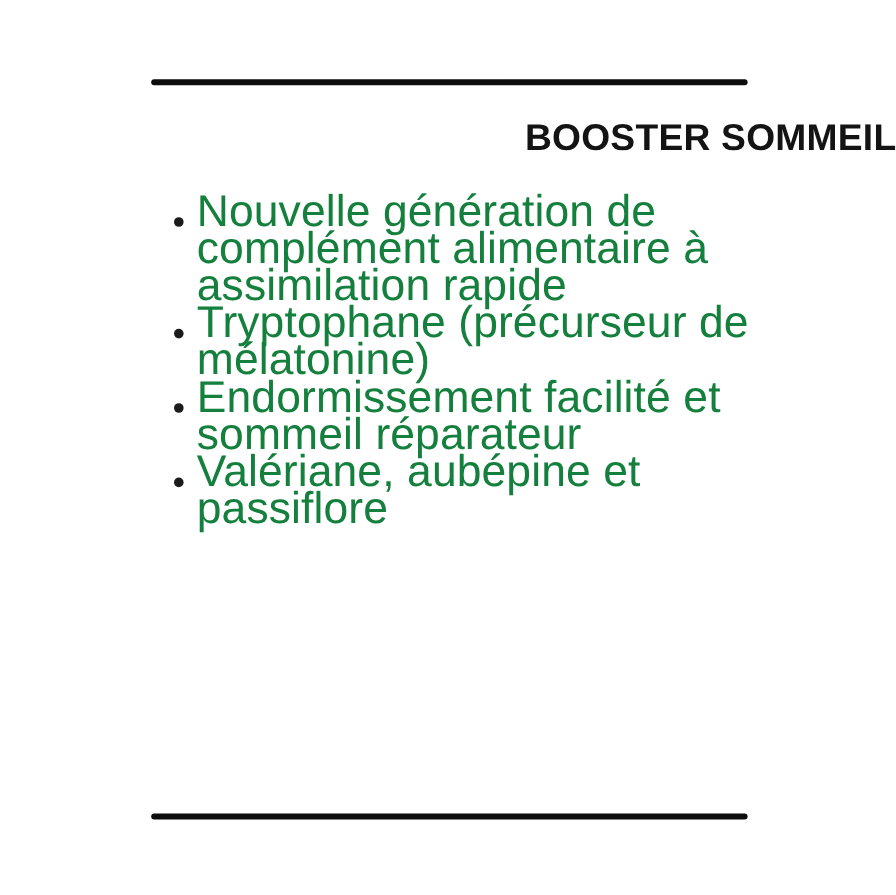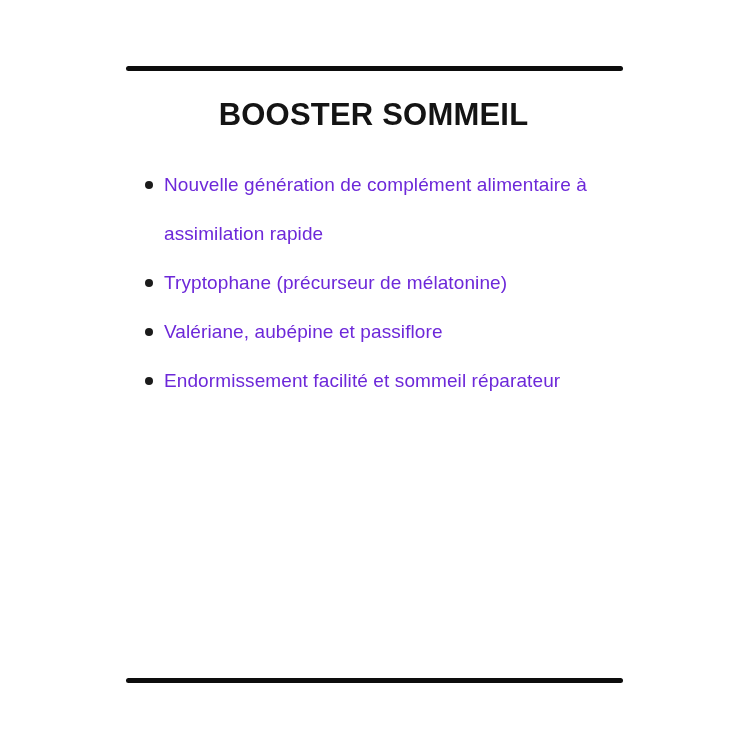--- a/index.html
+++ b/index.html
@@ -28,43 +28,43 @@
     border-radius: 3px;
   }
   .rule-top { top: 66px; }
   .rule-bottom { top: 678px; }
   .title {
     position: absolute;
     top: 97px;
     left: 0;
     width: 747px;
     margin: 0;
-    text-align: center;
+    text-align: right;
     font-size: 31px;
     line-height: 36px;
     font-weight: 700;
     letter-spacing: 0.2px;
     color: #141414;
   }
   .bullets {
     position: absolute;
     top: 160px;
     left: 143px;
     width: 484px;
     margin: 0;
     padding: 0;
     list-style: none;
   }
   .bullets li {
     position: relative;
     padding-left: 21px;
-    font-size: 19px;
-    line-height: 49px;
+    font-size: 37px;
+    line-height: 31px;
     letter-spacing: 0.1px;
-    color: #6d28d9;
+    color: #15803d;
   }
   .bullets li::before {
     content: "";
     position: absolute;
     left: 2px;
     top: 21px;
     width: 8px;
     height: 8px;
     border-radius: 50%;
     background: #1b1b1b;
@@ -72,17 +72,17 @@
 </style>
 </head>
 <body>
 
 <div class="card">
   <div class="rule rule-top"></div>
   <h1 class="title">BOOSTER SOMMEIL</h1>
   <ul class="bullets">
       <li>Nouvelle génération de complément alimentaire à assimilation rapide</li>
       <li>Tryptophane (précurseur de mélatonine)</li>
+      <li>Endormissement facilité et sommeil réparateur</li>
       <li>Valériane, aubépine et passiflore</li>
-      <li>Endormissement facilité et sommeil réparateur</li>
     </ul>
   <div class="rule rule-bottom"></div>
 </div>
 
 </body></html>

